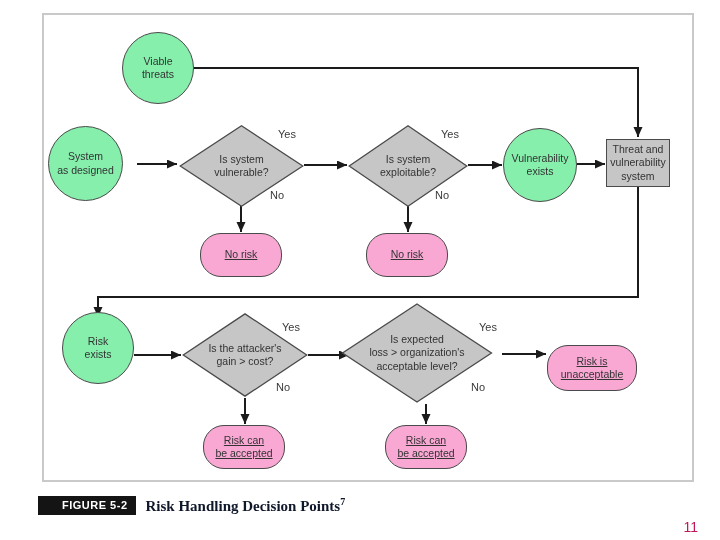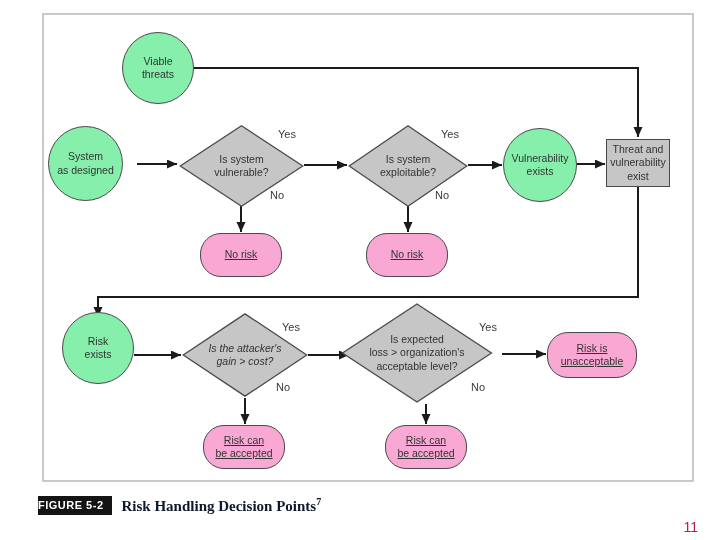--- a/index.html
+++ b/index.html
@@ -71,21 +71,21 @@
     left: 38px; top: 496px;
     display: flex;
     align-items: center;
   }
   .figure-tag {
     background: #141414;
     color: #ffffff;
     font-weight: bold;
     font-size: 11px;
     letter-spacing: 0.5px;
-    padding: 3px 8px 3px 0;
+    padding: 3px 8px 3px 24px;
     height: 13px;
     line-height: 13px;
   }
   .figure-title {
     margin-left: 10px;
     font-family: "Liberation Serif", serif;
     font-weight: bold;
     font-size: 15px;
     color: #0f172a;
   }
@@ -160,54 +160,54 @@
   </div>
 
   <div class="node shape-circle" style="left:503px; top:128px; width:74px; height:74px;">
     <span class="node-label">Vulnerability
 exists</span>
   </div>
 
   <div class="node shape-rect" style="left:606px; top:139px; width:64px; height:48px;">
     <span class="node-label">Threat and
 vulnerability
-exist</span>
+system</span>
   </div>
 
   <div class="node shape-stadium" style="left:200px; top:233px; width:82px; height:44px;">
     <span class="node-label">No risk</span>
   </div>
 
   <div class="node shape-stadium" style="left:366px; top:233px; width:82px; height:44px;">
     <span class="node-label">No risk</span>
   </div>
 
   <div class="node shape-circle" style="left:62px; top:312px; width:72px; height:72px;">
     <span class="node-label">Risk
 exists</span>
   </div>
 
-  <div class="node shape-diamond" style="left:182px; top:313px; width:126px; height:84px;font-style:italic;">
+  <div class="node shape-diamond" style="left:182px; top:313px; width:126px; height:84px;">
     <svg viewBox="0 0 100 100" preserveAspectRatio="none">
       <polygon points="50,1 99,50 50,99 1,50" fill="#c6c6c6" stroke="#4a4a4a" stroke-width="1.3" vector-effect="non-scaling-stroke"></polygon>
     </svg>
     <span class="node-label">Is the attacker's
 gain &gt; cost?</span>
   </div>
 
   <div class="node shape-diamond" style="left:341px; top:303px; width:152px; height:100px;">
     <svg viewBox="0 0 100 100" preserveAspectRatio="none">
       <polygon points="50,1 99,50 50,99 1,50" fill="#c6c6c6" stroke="#4a4a4a" stroke-width="1.3" vector-effect="non-scaling-stroke"></polygon>
     </svg>
     <span class="node-label">Is expected
 loss &gt; organization's
 acceptable level?</span>
   </div>
 
-  <div class="node shape-stadium" style="left:547px; top:332px; width:90px; height:46px;">
+  <div class="node shape-stadium" style="left:547px; top:345px; width:90px; height:46px;">
     <span class="node-label">Risk is
 unacceptable</span>
   </div>
 
   <div class="node shape-stadium" style="left:203px; top:425px; width:82px; height:44px;">
     <span class="node-label">Risk can
 be accepted</span>
   </div>
 
   <div class="node shape-stadium" style="left:385px; top:425px; width:82px; height:44px;">

